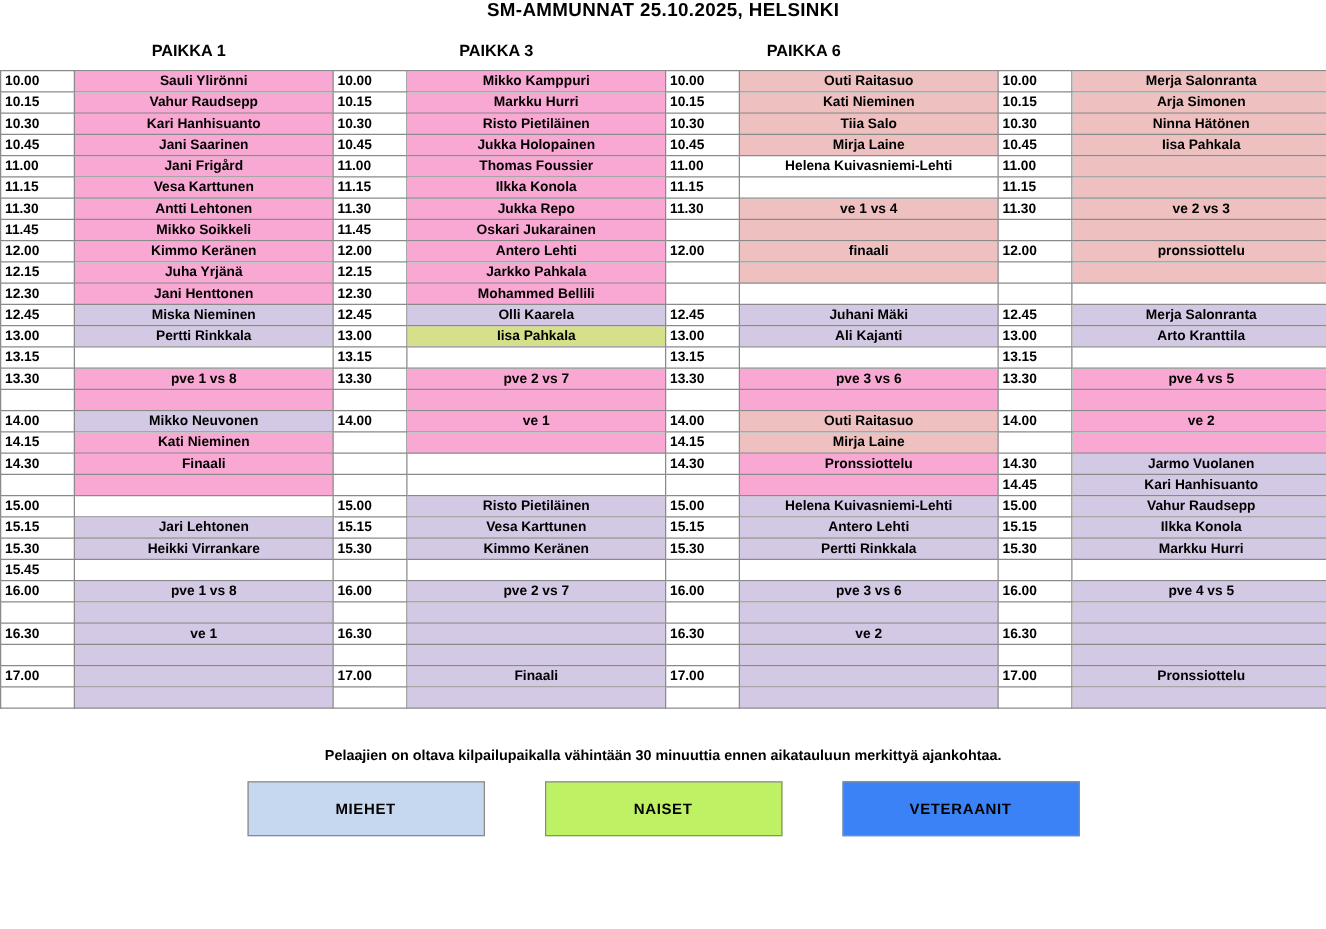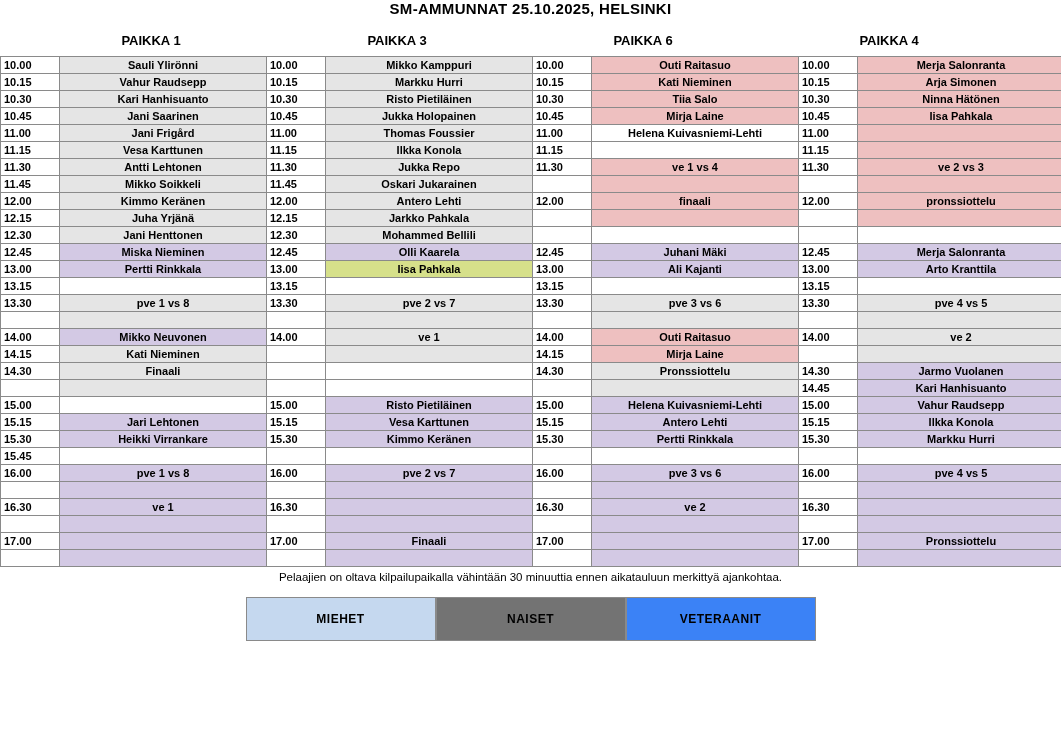--- a/index.html
+++ b/index.html
@@ -37,59 +37,59 @@
     height:16px;
     line-height:15px;
     padding:0 3px;
     font-size:11px;
     font-weight:bold;
     overflow:hidden;
     white-space:nowrap;
   }
   td.time{width:52px;text-align:left;background:#ffffff;}
   td.name{width:200px;text-align:center;}
-  .c-blue{background:#e5e5e5;}
+  .c-blue{background:#f9a8d4;}
   .c-pink{background:#eec0c0;}
   .c-purple{background:#d3c9e4;}
   .c-green{background:#d6e08a;}
   .c-none{background:#ffffff;}
   #note{
     text-align:center;
-    font-weight:normal;
+    font-weight:bold;
     font-size:11.5px;
-    margin-top:4px;
+    margin-top:32px;
   }
   #legend{
     display:flex;
     justify-content:center;
+    gap:48px;
     margin-top:14px;
   }
   .lg{
     width:188px;height:42px;
     border:1px solid #8a8a8a;
     display:flex;align-items:center;justify-content:center;
     font-weight:bold;font-size:12px;
     letter-spacing:.5px;
   }
   .lg.miehet{background:#c5d8ef;}
-  .lg.naiset{background:#737373;}
+  .lg.naiset{background:#bef264;}
   .lg.veteraanit{background:#3b82f6;}
   .lg.juniorit{background:#cbc92b;}
 </style>
 </head>
 <body>
 
 <div id="title">SM-AMMUNNAT 25.10.2025, HELSINKI</div>
 
 <div id="headers">
   <div class="hspacer"></div>
   <div class="hcell">PAIKKA 1</div>
   <div class="hcell">PAIKKA 3</div>
   <div class="hcell">PAIKKA 6</div>
-  <div class="hcell">PAIKKA 4</div>
 </div>
 
 <table class="sched">
   <tbody id="sched-body">
       <tr>
         <td class="time c-none">10.00</td>
         <td class="name c-blue">Sauli Ylirönni</td>
         <td class="time c-none">10.00</td>
         <td class="name c-blue">Mikko Kamppuri</td>
         <td class="time c-none">10.00</td>

